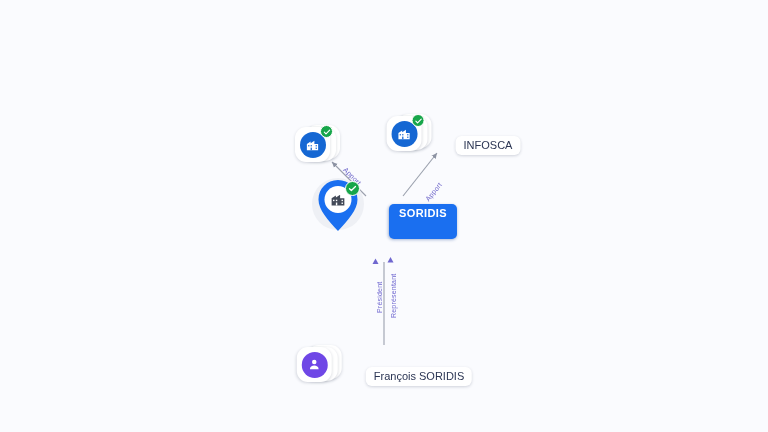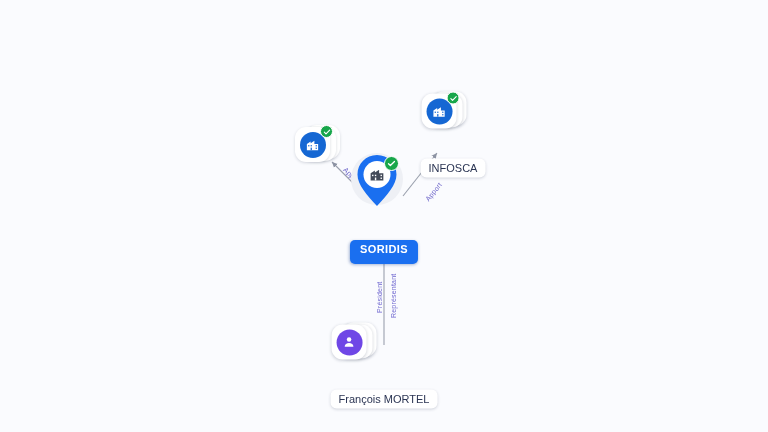--- a/index.html
+++ b/index.html
@@ -31,22 +31,22 @@
   
   .node {
     position: absolute;
     width: 0;
     height: 0;
   }
   .node-inner {
     position: absolute;
     transform: translate(-50%, -50%);
     display: flex;
-    flex-direction: column;
-    align-items: flex-start;
+    flex-direction: row;
+    align-items: flex-end;
     gap: 24px;
   }
 
   
   .stack {
     position: relative;
     width: 46px;
     height: 44px;
   }
   .stack .card {
@@ -112,21 +112,21 @@
     color: #2b3553;
     white-space: nowrap;
     box-shadow: 0 1px 3px rgba(40,50,80,.20);
   }
   .label-chip.primary {
     background: #1a6ff0;
     color: #ffffff;
     font-weight: bold;
     letter-spacing: .4px;
     border-radius: 5px;
-    padding: 3px 10px 9px 10px;
+    padding: 3px 10px 20px 10px;
     box-shadow: 0 1px 3px rgba(20,60,140,.35);
   }
 
   
   .pin-wrap {
     position: relative;
     width: 54px;
     height: 62px;
     display: flex;
     justify-content: center;
@@ -304,17 +304,17 @@
         <div class="card c1"></div>
         <div class="badge-holder">
           <div class="disc person">
             <svg width="15" height="15" viewBox="0 0 24 24" fill="#ffffff">
               <circle cx="12" cy="8" r="3.6"></circle>
               <path d="M5 19.5c0-4 3.3-6 7-6s7 2 7 6z"></path>
             </svg>
           </div>
         </div>
       </div>
-      <div class="label-chip">François MORTEL</div>
+      <div class="label-chip">François SORIDIS</div>
     </div>
   </div>
 
 </div>
 
 </body></html>

